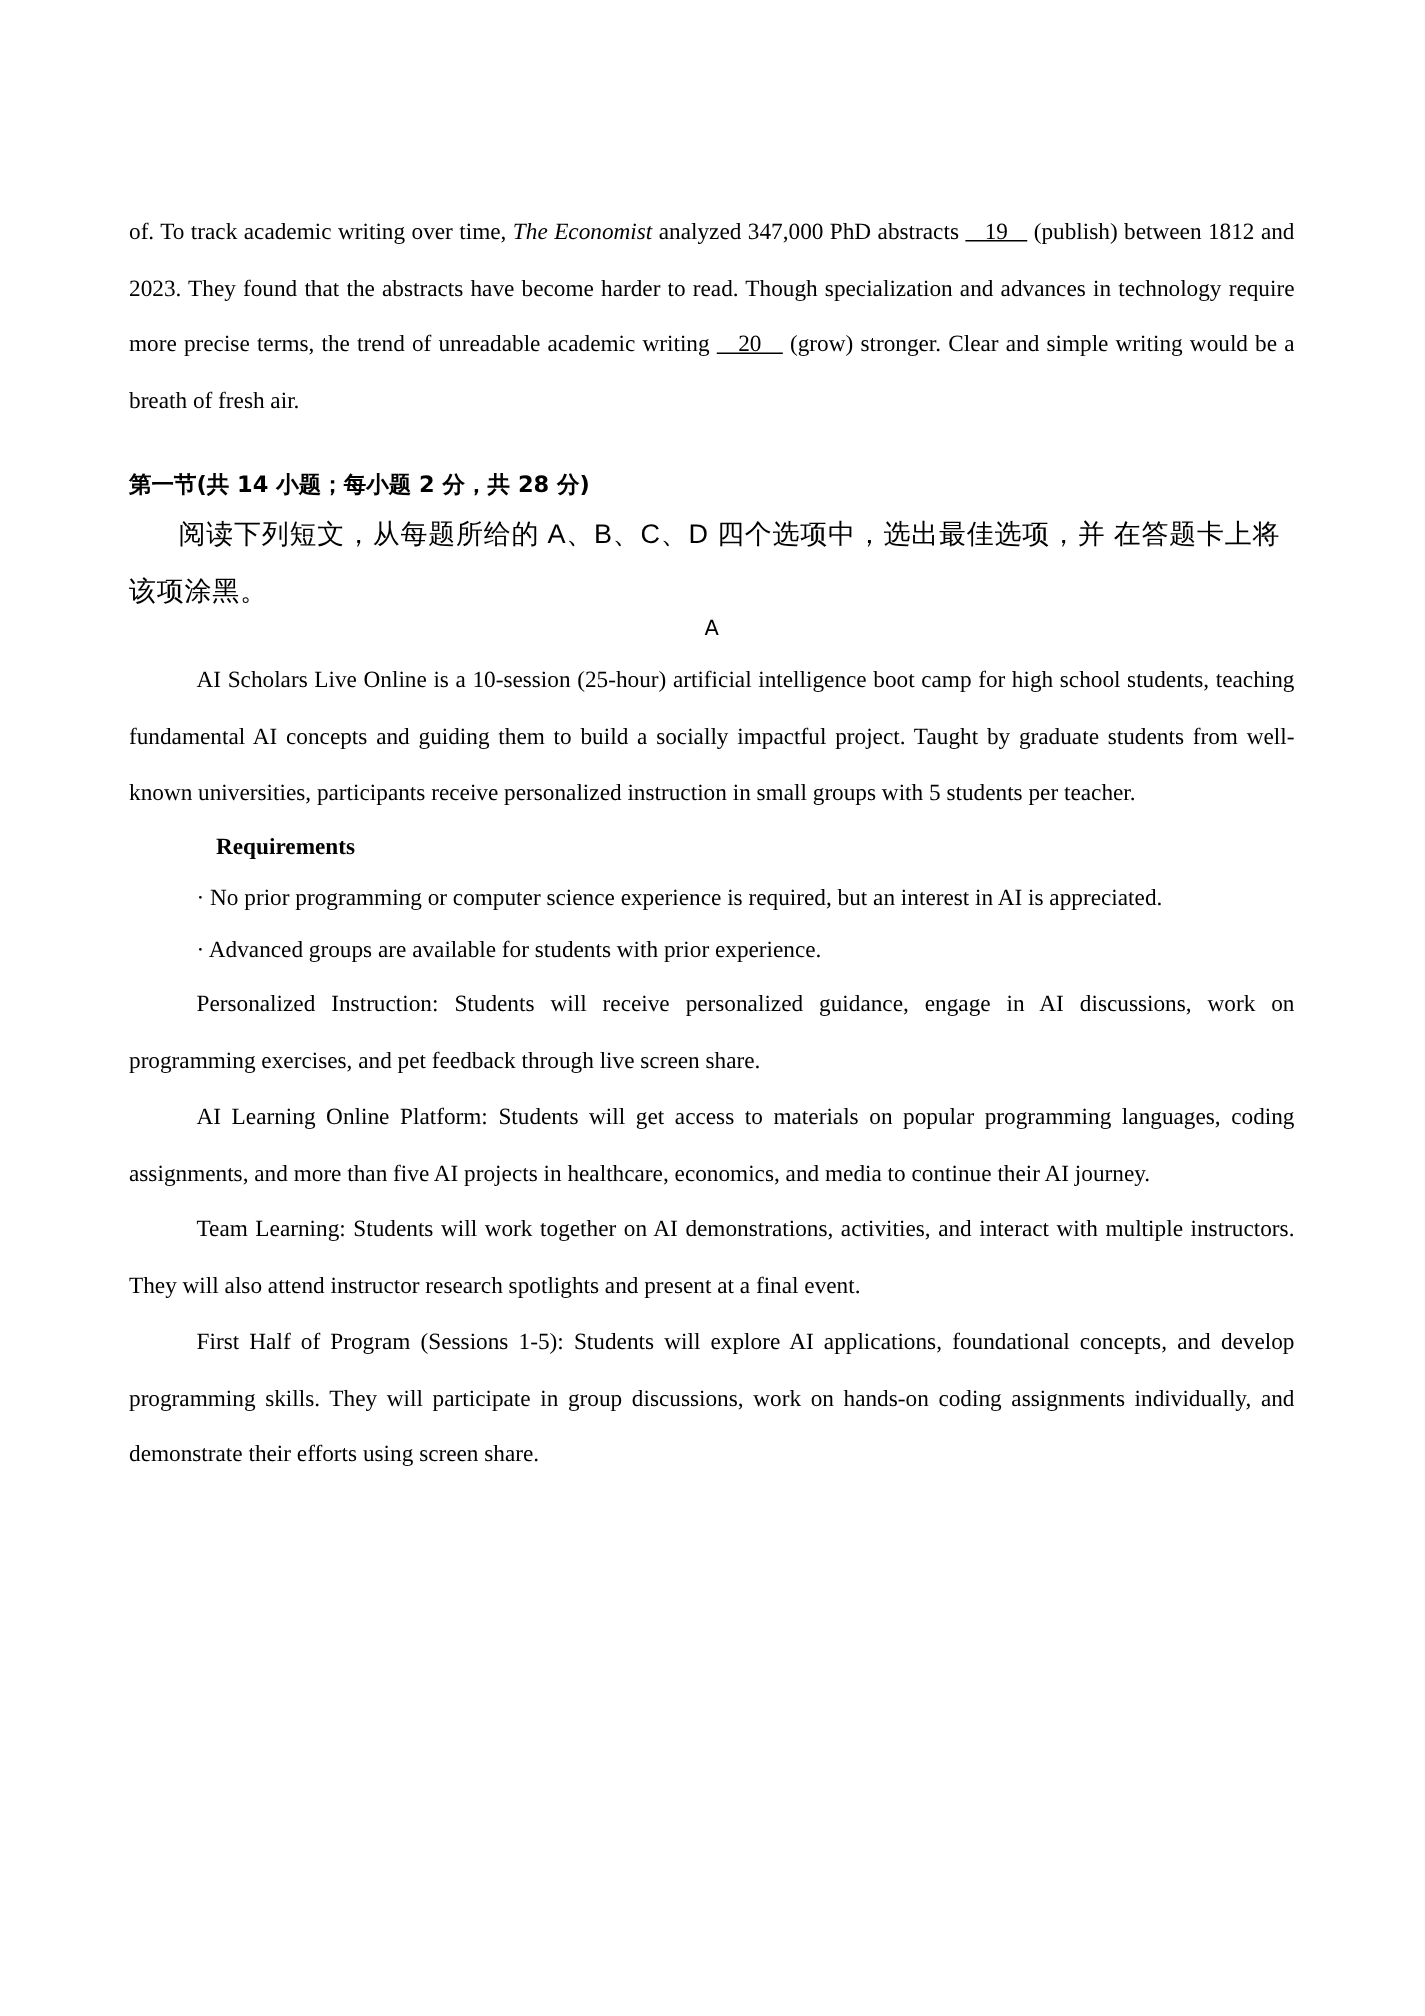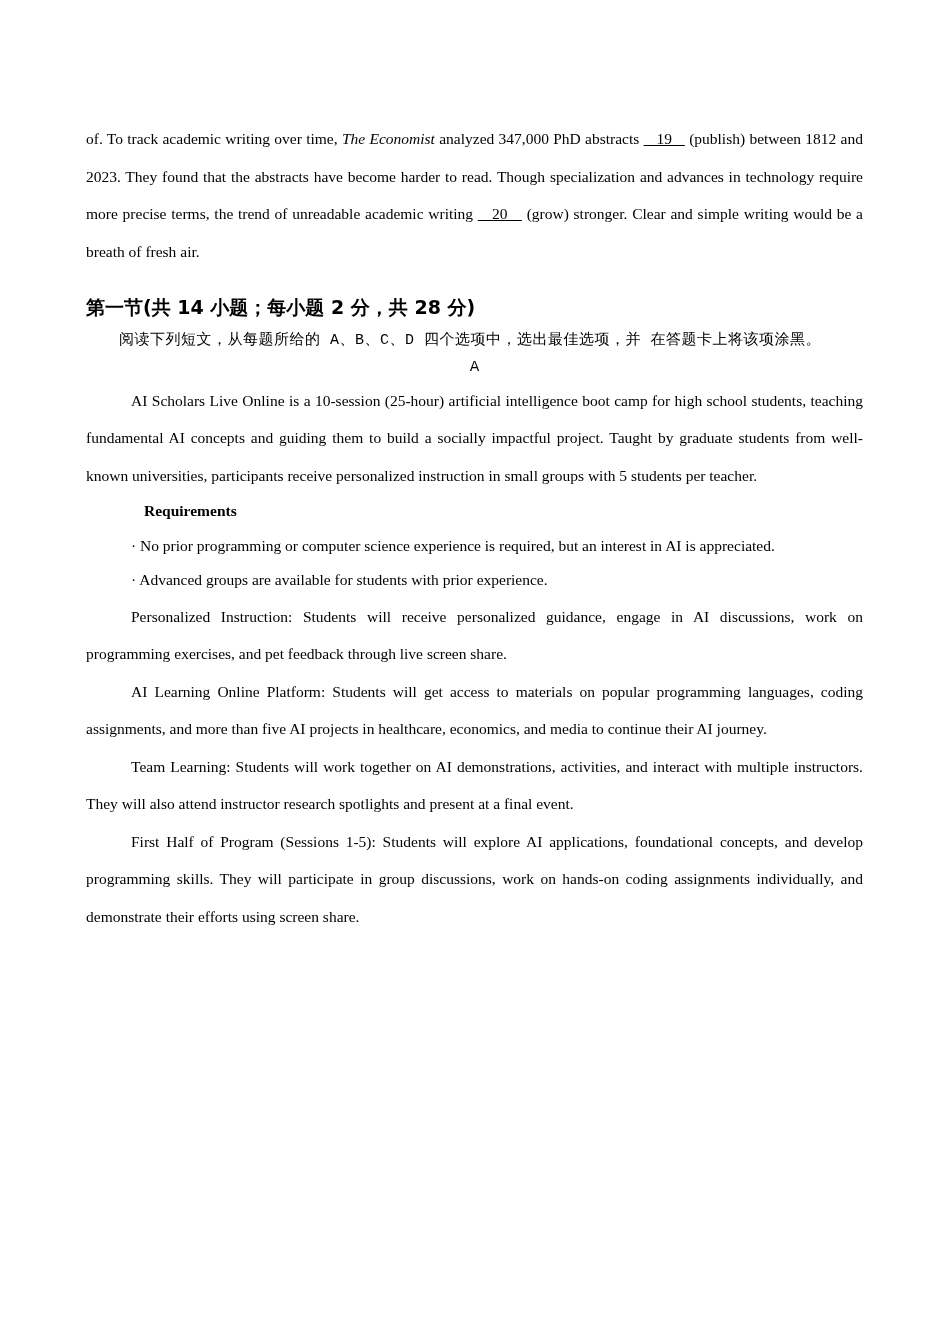--- a/index.html
+++ b/index.html
@@ -1,24 +1,24 @@
 <!DOCTYPE html>
 <html><head>
 <meta charset="utf-8">
 <style>
   html, body { margin: 0; padding: 0; background: #ffffff; }
   body { width: 950px; height: 1344px; position: relative; overflow: hidden; color: #000; }
-  .page { position: absolute; left: 86px; top: 120px; width: 777px; }
+  .page { position: absolute; left: 86px; top: 136px; width: 777px; }
   .serif { font-family: "Liberation Serif", "DejaVu Serif", serif; font-size: 15.5px; }
   .p { text-align: justify; text-align-last: left; line-height: 37.5px; margin: 0; }
   .indent { text-indent: 45px; }
   .blank { text-decoration: underline; white-space: pre; }
   .h-part { font-family: "DejaVu Sans", "Liberation Sans", sans-serif; font-weight: bold; font-size: 17px; text-align: center; margin: 0; line-height: 24px; }
-  .h-section { font-family: "DejaVu Sans", "Liberation Sans", sans-serif; font-weight: bold; font-size: 19px; margin: 0; line-height: 22px; }
-  .instr { font-family: Liberation Mono, monospace; font-size: 15px; line-height: 37.5px; text-indent: 33px; margin: 0; letter-spacing: 0.5px; }
+  .h-section { font-family: "DejaVu Sans", "Liberation Sans", sans-serif; font-weight: bold; font-size: 15px; margin: 0; line-height: 22px; }
+  .instr { font-family: Liberation Sans, sans-serif; font-size: 18px; line-height: 37.5px; text-indent: 33px; margin: 0; letter-spacing: 0.5px; }
   .label-a { font-family: "DejaVu Sans", "Liberation Sans", sans-serif; font-size: 14px; text-align: center; margin: 0; line-height: 20px; }
   .list { margin: 0; padding-left: 45px; line-height: 34.5px; }
   .sub { font-weight: bold; margin-left: 13px; }
 </style>
 </head>
 <body>
 
 <div class="page">
 
   <p class="p serif" style="margin-top:0;">

